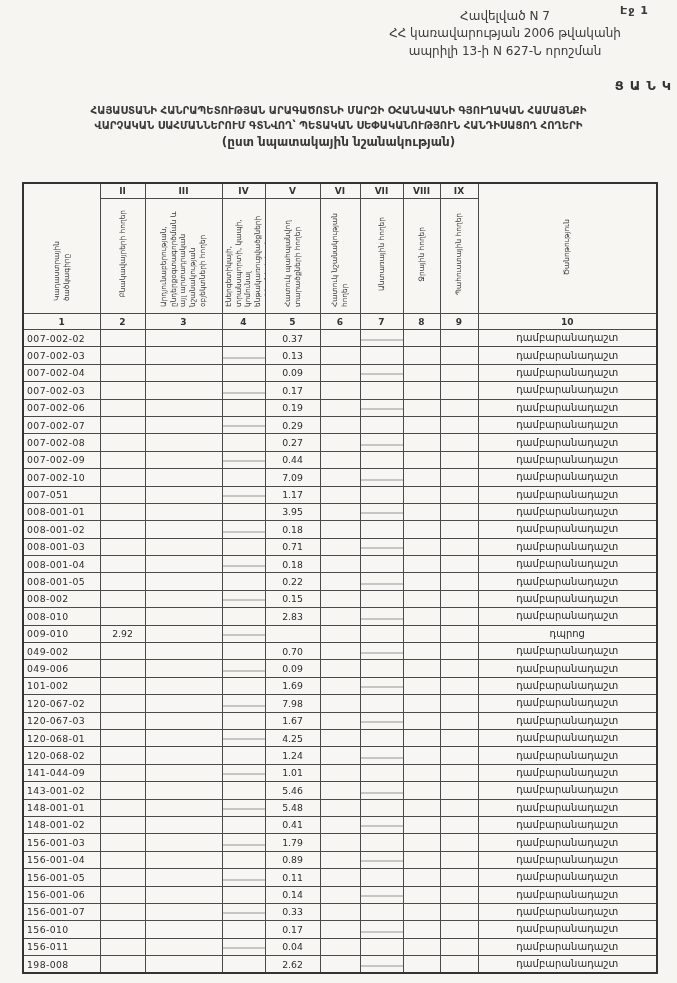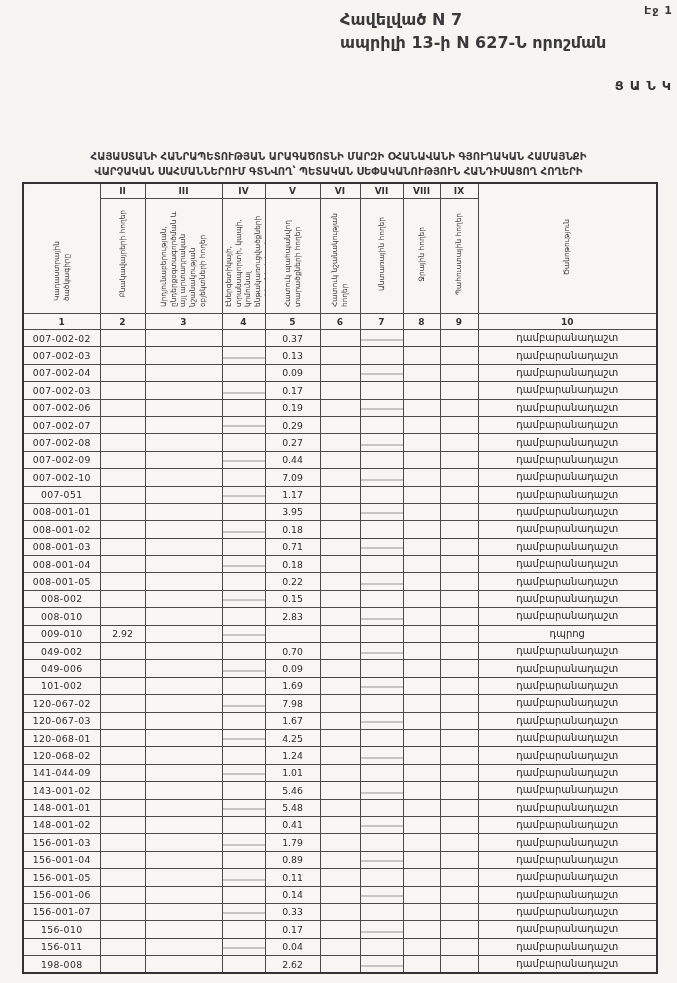--- a/index.html
+++ b/index.html
@@ -4,34 +4,34 @@
 <style>
   html,body{margin:0;padding:0;}
   body{
     width:677px;height:983px;position:relative;
     background:#f6f5f2;
     font-family:"DejaVu Sans","Liberation Sans",sans-serif;
     color:#2e2e2e;
     overflow:hidden;
   }
   .page-label{
-    position:absolute;top:4px;right:4px;
+    position:absolute;top:4px;right:28px;
     font-size:11px;font-weight:bold;letter-spacing:1px;color:#3a3a3a;
   }
   .doc-header{
     position:absolute;top:8px;left:340px;width:330px;
-    font-size:16px;font-weight:bold;line-height:1.45;color:#3a3a3a;
+    text-align:center;font-size:12px;font-weight:normal;line-height:1.45;color:#3a3a3a;
   }
   .doc-title{
     position:absolute;top:78px;left:0;width:100%;
     text-align:right;font-size:13px;font-weight:bold;letter-spacing:6px;color:#333;
   }
   .doc-subtitle{
     position:absolute;top:103px;left:0;width:100%;
-    text-align:center;font-size:10.1px;font-weight:bold;line-height:1.5;color:#3a3a3a;margin-top:46px;
+    text-align:center;font-size:10.1px;font-weight:bold;line-height:1.5;color:#3a3a3a;
   }
   .doc-subtitle .sub3{font-size:12px;}
   table.land-table{
     position:absolute;top:182px;left:22px;width:634px;
     border-collapse:collapse;table-layout:fixed;
     background:#f7f6f3;
     border-radius:15px;
   }
   table.land-table th,table.land-table td{
     border:1px solid #4a4a4a;
@@ -49,37 +49,38 @@
     max-height:106px;
     white-space:normal;
     color:#3a3a3a;
     text-align:left;
   }
   th.rot{vertical-align:middle;text-align:center;padding:1px;}
   tbody td{
     height:16.4px;font-size:9.3px;padding:0 3px;color:#2b2b2b;
     line-height:1;
   }
-  tbody td.code{text-align:center;letter-spacing:0.4px;margin-left:24px;}
+  tbody td.code{text-align:left;letter-spacing:0.4px;margin-left:24px;}
   tbody td.val{text-align:center;}
   tbody td.note{text-align:center;font-size:10px;}
   
   tbody td.art{
     background:linear-gradient(to bottom,
       transparent 58%, rgba(70,70,70,0.55) 58%,
       rgba(70,70,70,0.55) 64%, transparent 64%);
   }
 </style>
 </head>
 <body>
 
 <div class="page-label">Էջ 1</div>
 
 <div class="doc-header">
   <div>Հավելված N 7</div>
+  <div>ՀՀ կառավարության 2006 թվականի</div>
   <div>ապրիլի 13-ի N 627-Ն որոշման</div>
 </div>
 
 <div class="doc-title">ՑԱՆԿ</div>
 
 <div class="doc-subtitle">
   <div>ՀԱՅԱՍՏԱՆԻ ՀԱՆՐԱՊԵՏՈՒԹՅԱՆ ԱՐԱԳԱԾՈՏՆԻ ՄԱՐԶԻ ՕՀԱՆԱՎԱՆԻ ԳՅՈՒՂԱԿԱՆ ՀԱՄԱՅՆՔԻ</div>
   <div>ՎԱՐՉԱԿԱՆ ՍԱՀՄԱՆՆԵՐՈՒՄ ԳՏՆՎՈՂ՝ ՊԵՏԱԿԱՆ ՍԵՓԱԿԱՆՈՒԹՅՈՒՆ ՀԱՆԴԻՍԱՑՈՂ ՀՈՂԵՐԻ</div>
   <div class="sub3">(ըստ նպատակային նշանակության)</div>
 </div>

